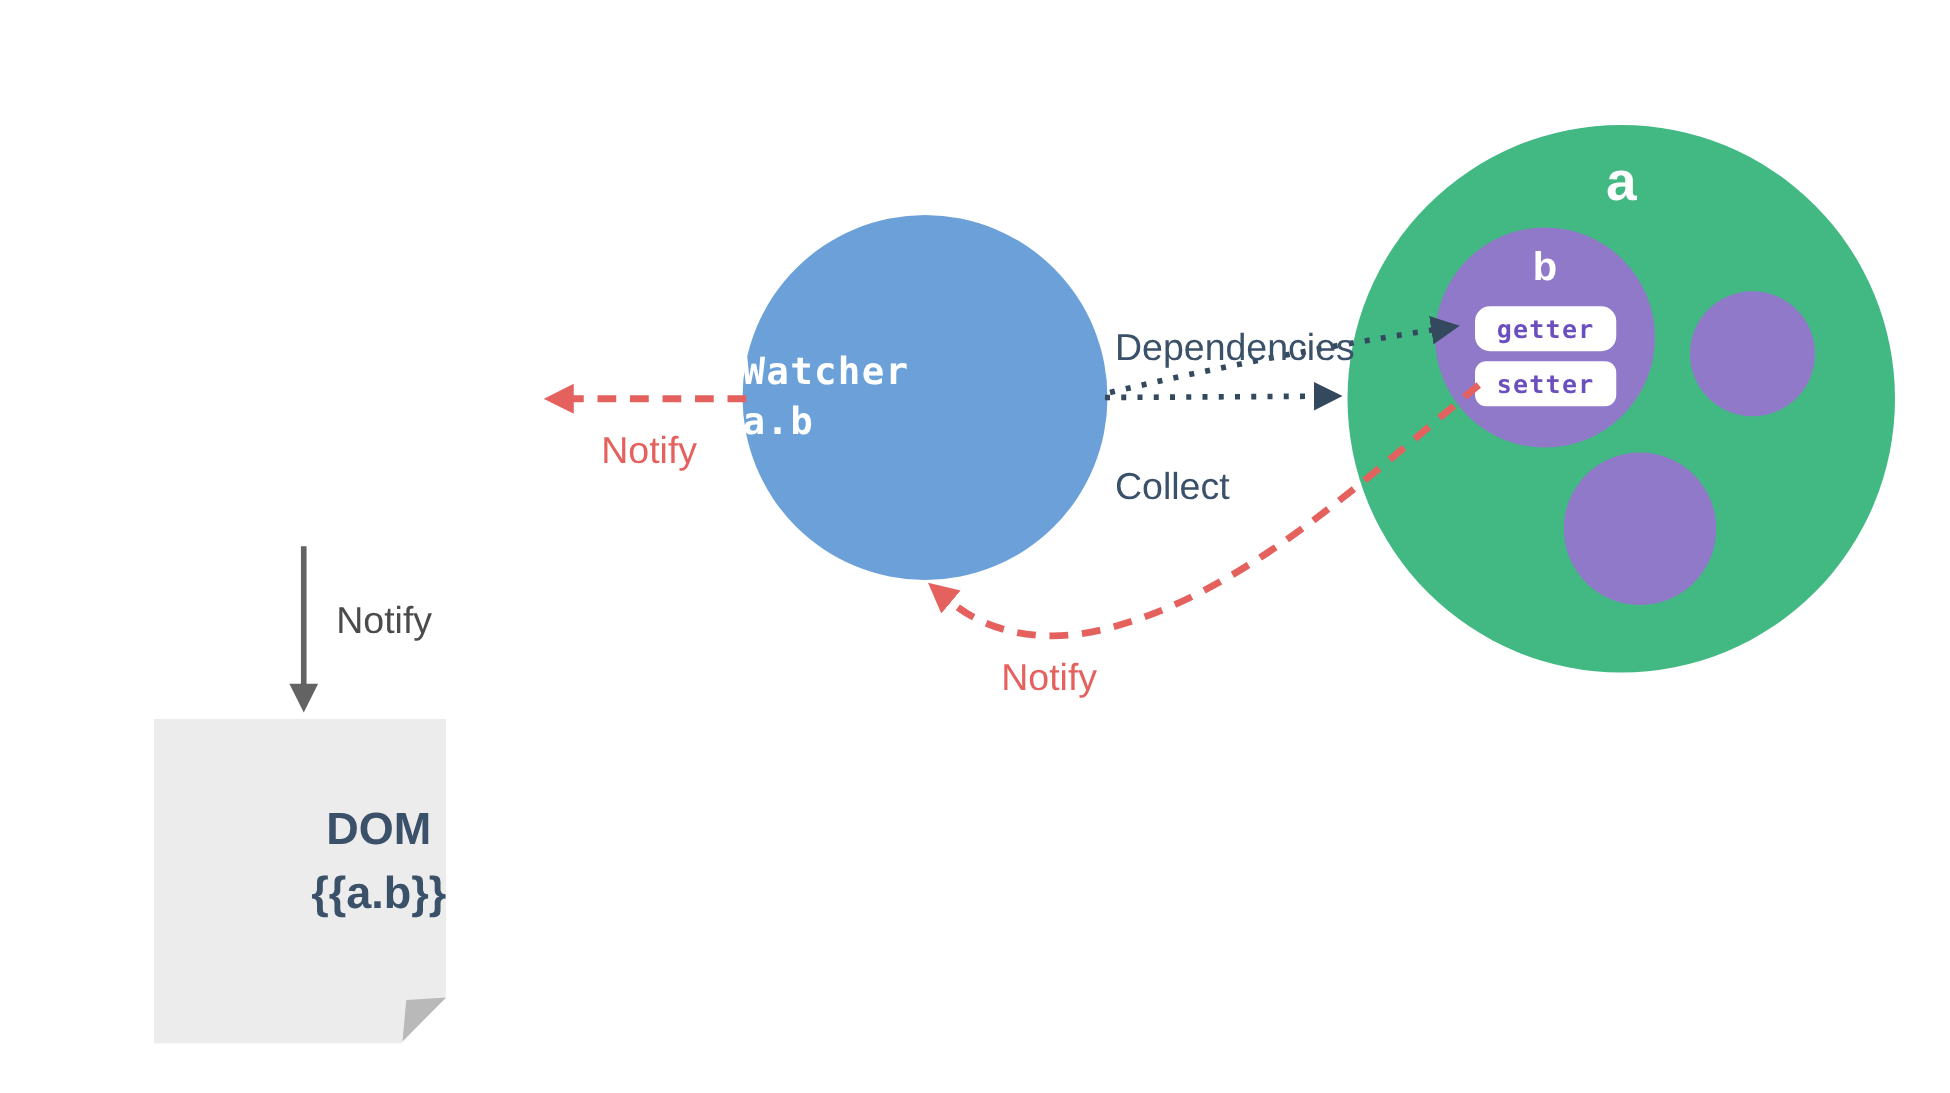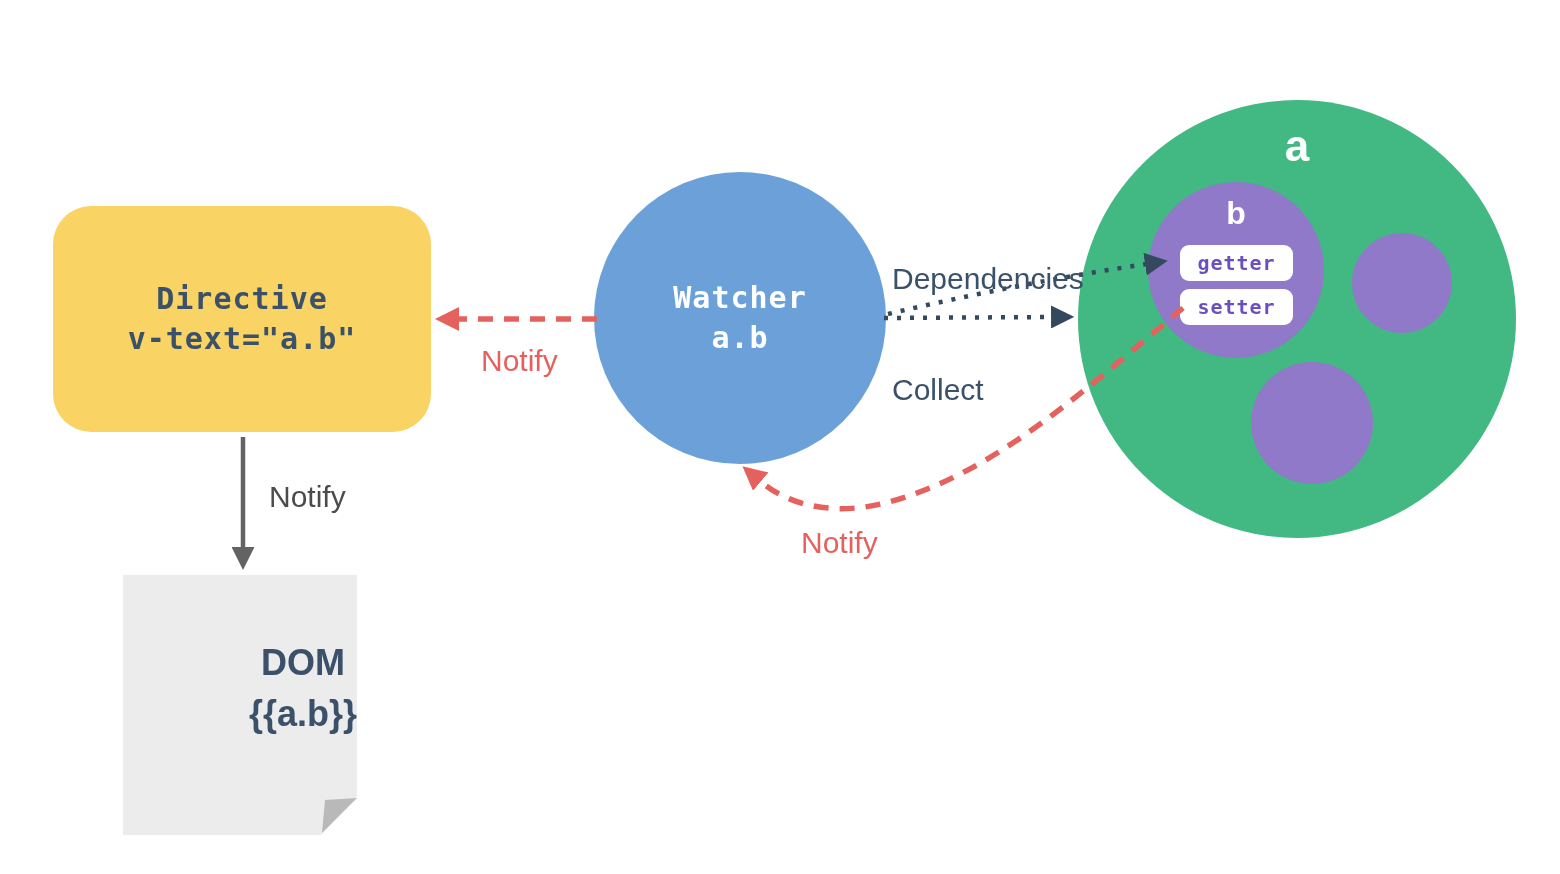--- a/index.html
+++ b/index.html
@@ -37,21 +37,21 @@
   }
   .directive-box .line{
     font-family:"DejaVu Sans Mono", monospace;
     font-weight:bold;font-size:30px;line-height:40px;
     color:var(--navy);letter-spacing:1px;white-space:pre;
   }
 
   .watcher-circle{
     left:594px;top:172px;width:292px;height:292px;
     background:var(--watcher-fill);border-radius:50%;
-    display:flex;flex-direction:column;align-items:center;justify-content:center;
+    display:flex;flex-direction:column;justify-content:center;
   }
   .watcher-circle .line{
     font-family:"DejaVu Sans Mono", monospace;
     font-weight:bold;font-size:30px;line-height:40px;
     color:#ffffff;letter-spacing:1px;white-space:pre;
   }
 
   .data-circle{
     left:1078px;top:100px;width:438px;height:438px;
     background:var(--data-fill);border-radius:50%;
@@ -72,21 +72,21 @@
     color:#ffffff;font-weight:bold;font-size:32px;line-height:34px;
   }
   .pill{
     position:absolute;left:32px;width:113px;height:36px;
     background:#ffffff;border-radius:9px;
     display:flex;align-items:center;justify-content:center;
     font-family:"DejaVu Sans Mono", monospace;
     font-weight:bold;font-size:20px;color:var(--pill-text);
     letter-spacing:1px;
   }
-  .pill.getter{top:63px;}
+  .pill.getter{top:63px;border-radius:12px;}
   .pill.setter{top:107px;}
 
   .purple-dot{position:absolute;background:var(--prop-fill);border-radius:50%;}
   .purple-dot.right{left:274px;top:133px;width:100px;height:100px;}
   .purple-dot.bottom{left:173px;top:262px;width:122px;height:122px;}
 
   .dom-paper{
     left:123px;top:575px;width:234px;height:260px;
     background:var(--paper-fill);
     clip-path:polygon(0 0,100% 0,100% 222px,198px 100%,0 100%);
@@ -113,24 +113,20 @@
   .stroke-gray{stroke:var(--gray-arrow);}
   .fill-red{fill:var(--red);}
   .fill-navy{fill:#34495e;}
   .fill-gray{fill:var(--gray-arrow);}
 </style>
 </head>
 <body>
 
 <div class="canvas">
 
-  <div class="node directive-box">
-    <div class="line">Directive</div>
-    <div class="line">v-text="a.b"</div>
-  </div>
 
   <div class="node dom-paper">
     <div class="inner">
       <div class="line">DOM</div>
       <div class="line">{{a.b}}</div>
     </div>
   </div>
   <svg class="paper-fold" viewBox="0 0 40 40">
     <polygon points="3,38 6,5 38,3" fill="#b9b9b9"></polygon>
   </svg>

